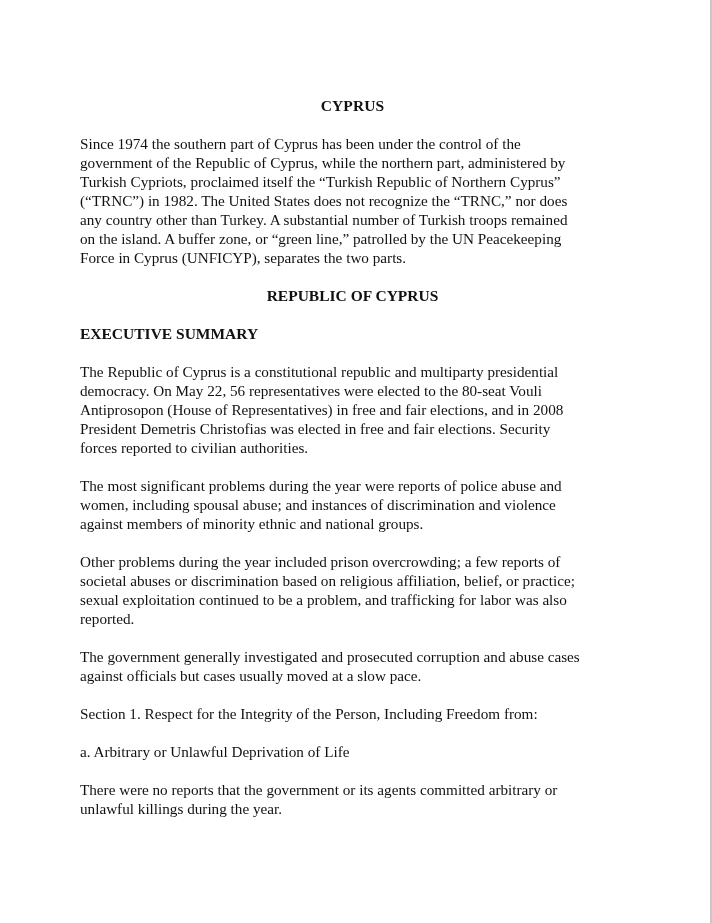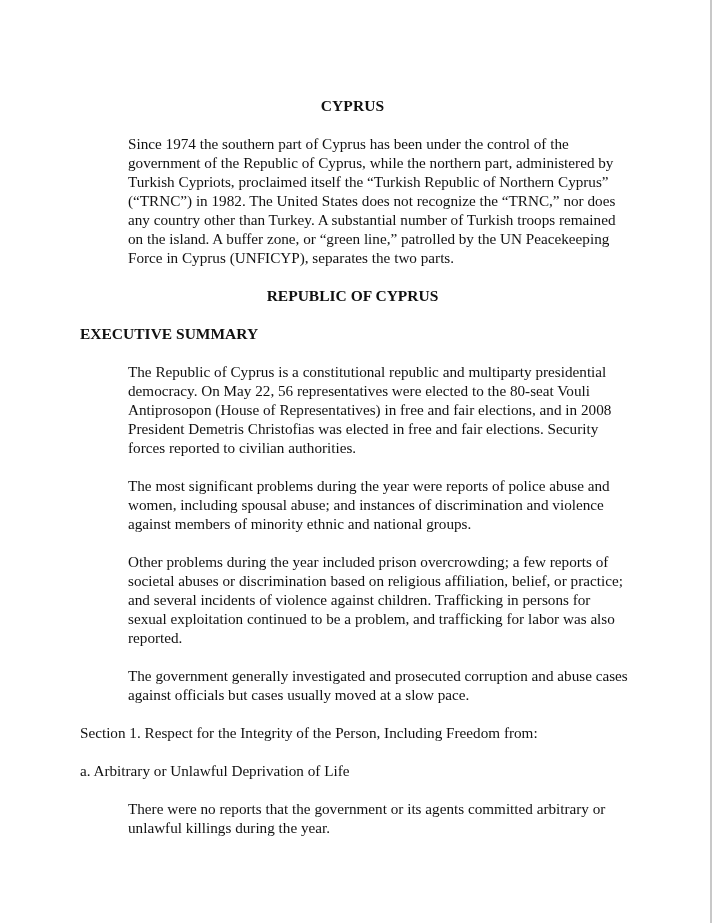--- a/index.html
+++ b/index.html
@@ -47,21 +47,20 @@
     }
     p.body {
       font-size: 15.2px;
       line-height: 19px;
       margin: 0 0 19px 0;
       white-space: normal;
     }
     .line {
       display: block;
       white-space: nowrap;
-      margin-left: 48px;
     }
     .subtitle {
       text-align: center;
       font-weight: bold;
       font-size: 15.5px;
       line-height: 19px;
       margin: 0 0 19px 0;
     }
     .heading {
       font-weight: bold;
@@ -109,21 +108,20 @@
 
     <p class="body">
       <span class="line">The most significant problems during the year were reports of police abuse and</span>
       <span class="line">women, including spousal abuse; and instances of discrimination and violence</span>
       <span class="line">against members of minority ethnic and national groups.</span>
     </p>
 
     <p class="body">
       <span class="line">Other problems during the year included prison overcrowding; a few reports of</span>
       <span class="line">societal abuses or discrimination based on religious affiliation, belief, or practice;</span>
-      <span class="line">and several incidents of violence against children.  Trafficking in persons for</span>
       <span class="line">sexual exploitation continued to be a problem, and trafficking for labor was also</span>
       <span class="line">reported.</span>
     </p>
 
     <p class="body">
       <span class="line">The government generally investigated and prosecuted corruption and abuse cases</span>
       <span class="line">against officials but cases usually moved at a slow pace.</span>
     </p>
 
     <div class="section-heading">Section 1. Respect for the Integrity of the Person, Including Freedom from:</div>

